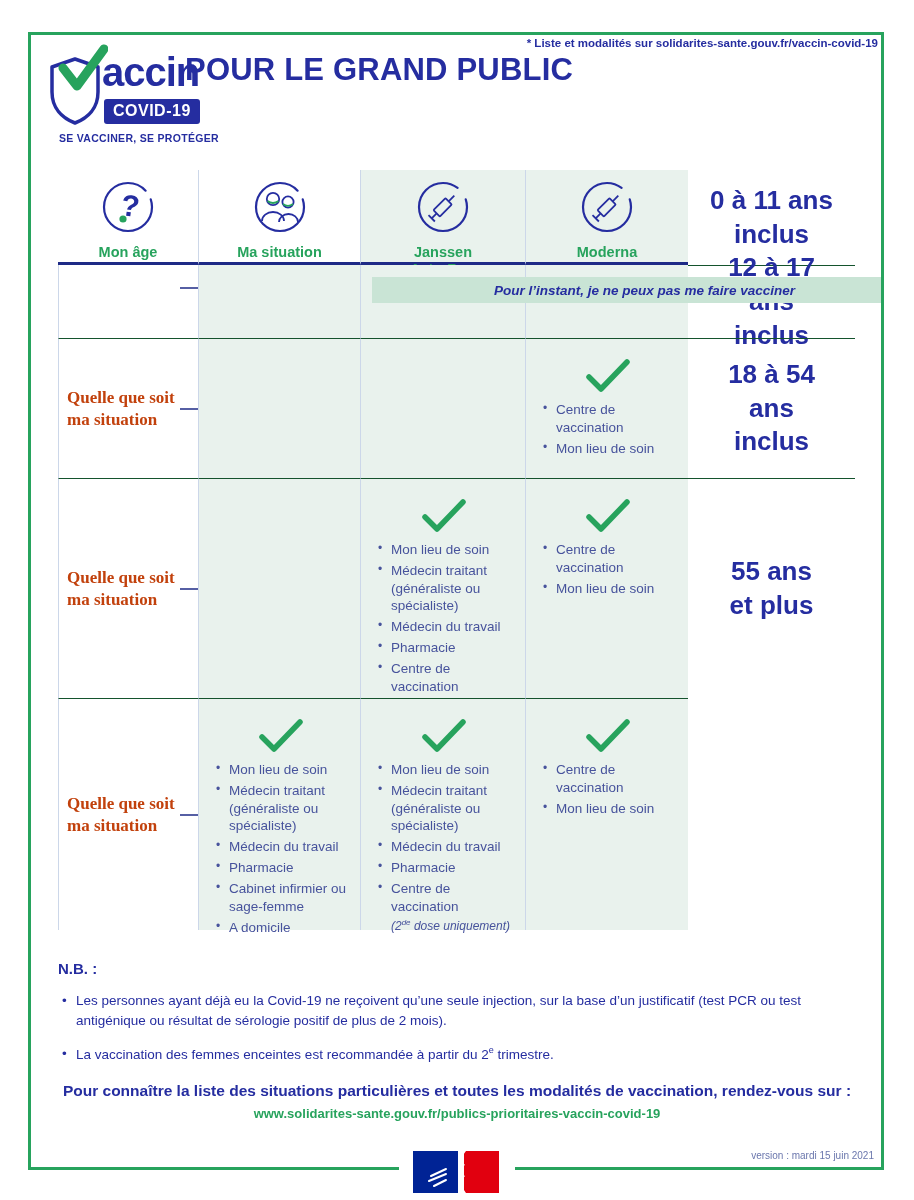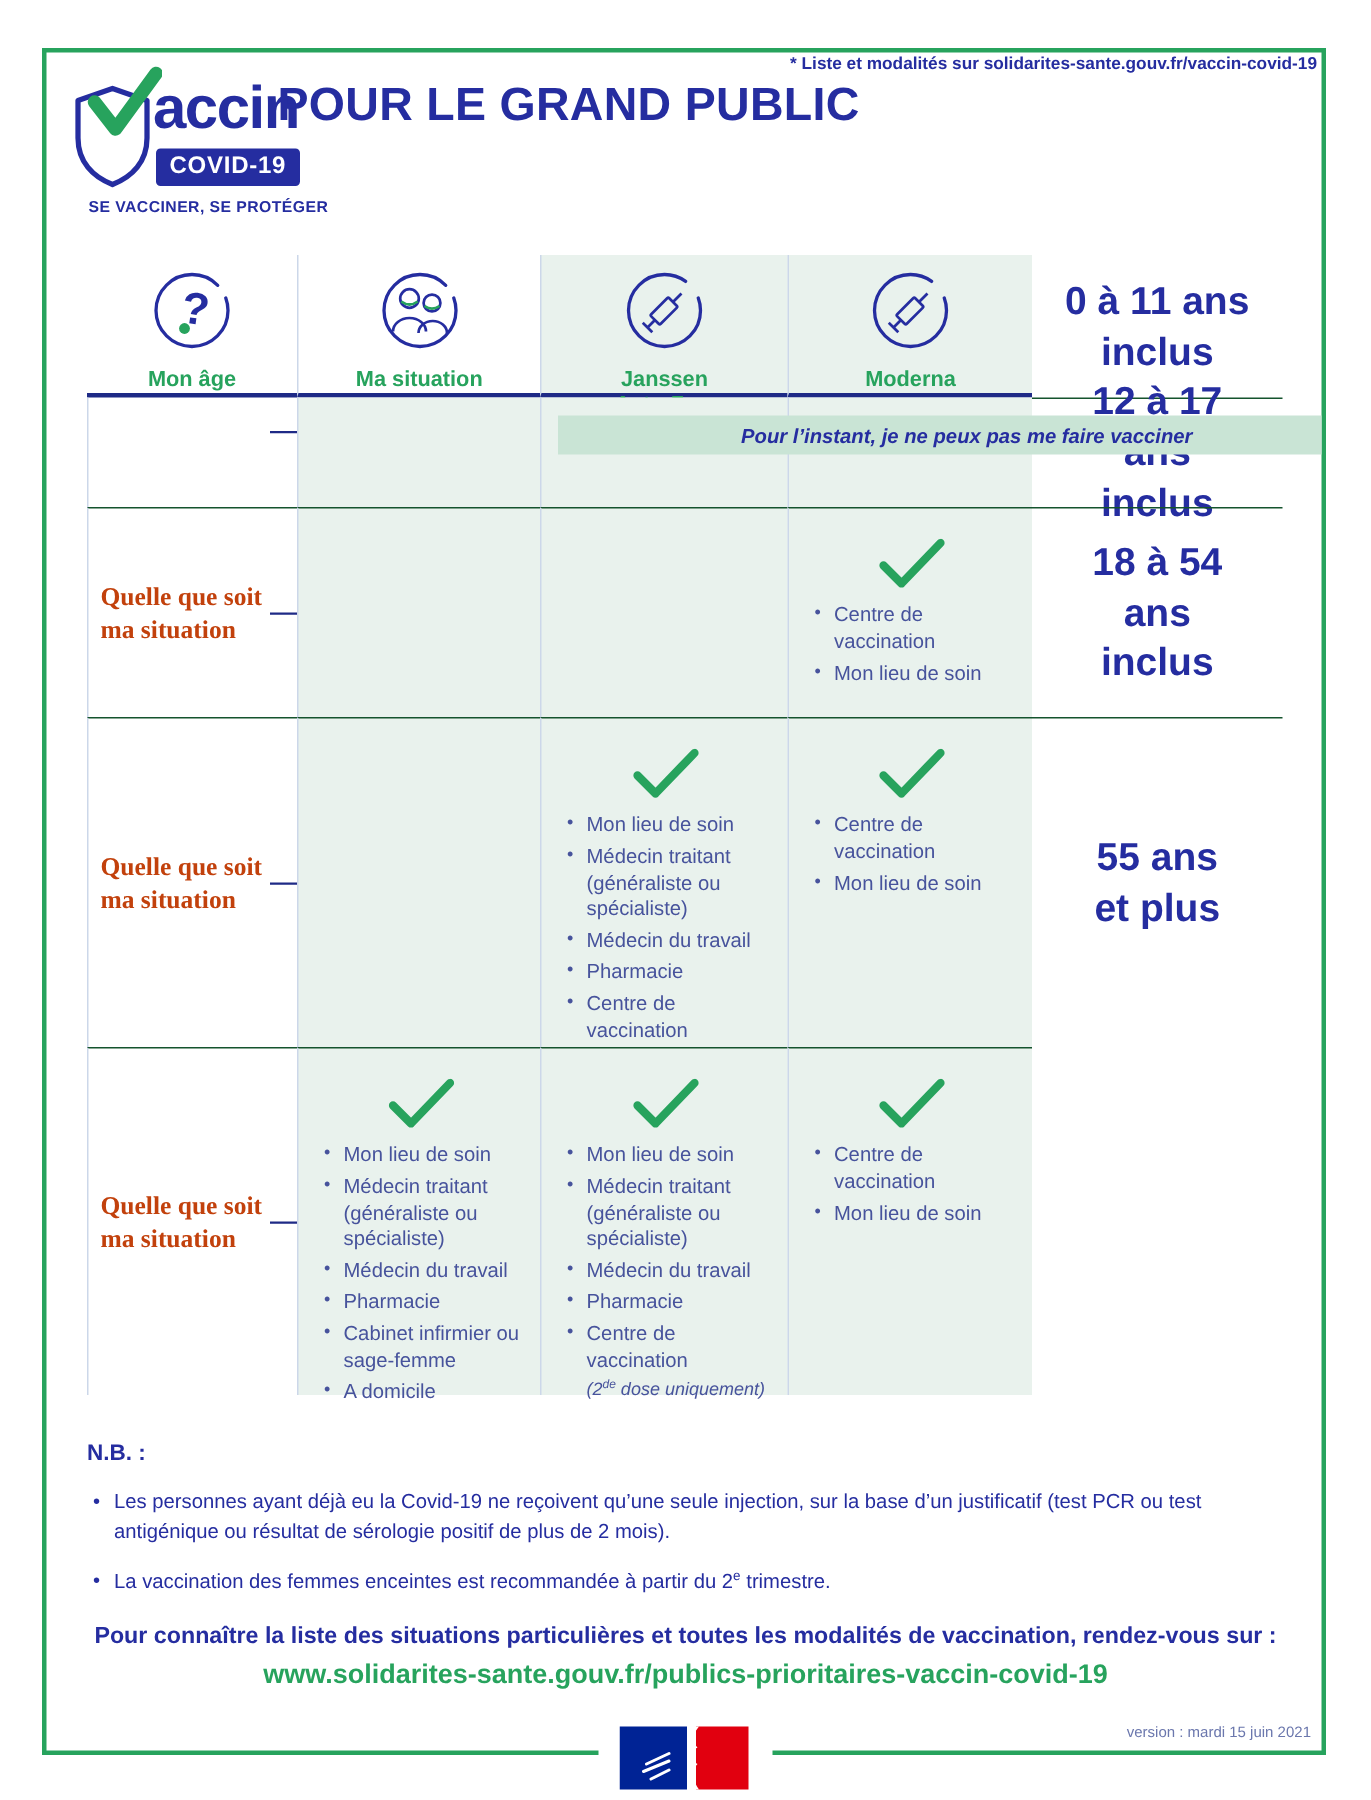--- a/index.html
+++ b/index.html
@@ -87,21 +87,21 @@
   .nb{position:absolute;left:58px;top:960px;width:800px;color:#252da0;}
   .nb-head{font-size:15px;font-weight:bold;}
   .nb-item{display:flex;margin-top:14px;font-size:13.5px;line-height:1.45;}
   .nb-dot{flex:0 0 14px;padding-left:4px;}
   .cta{
     position:absolute;left:0;top:1082px;width:914px;text-align:center;
     font-size:15.5px;font-weight:bold;color:#252da0;
   }
   .cta-url{
     position:absolute;left:0;top:1106px;width:914px;text-align:center;
-    font-size:18px;font-weight:bold;color:#27a35d;text-decoration:none;display:block;
+    font-size:13px;font-weight:bold;color:#27a35d;text-decoration:none;display:block;
   }
   .version{
     position:absolute;right:40px;top:1150px;font-size:10px;color:#6b77ad;
   }
   .gov-logo{
     position:absolute;left:50%;transform:translateX(-50%);top:1148px;
     background:#ffffff;padding:2px 14px;line-height:0;
   }
 </style>
 </head>

